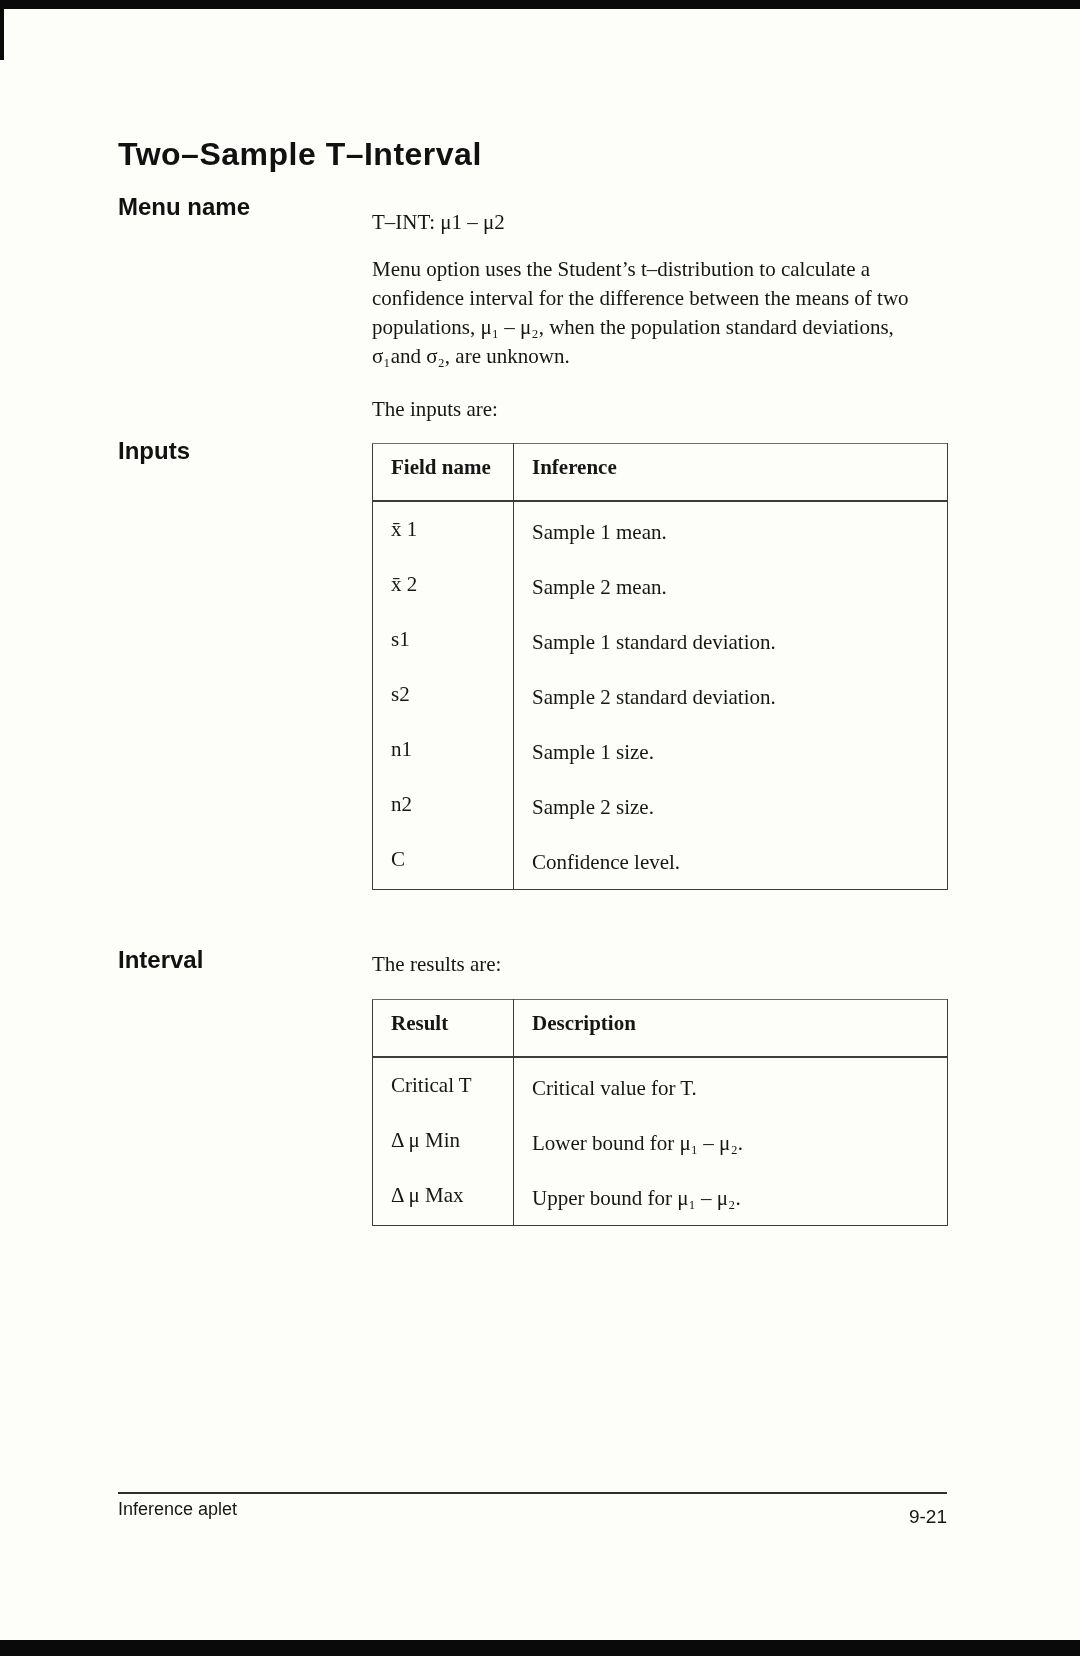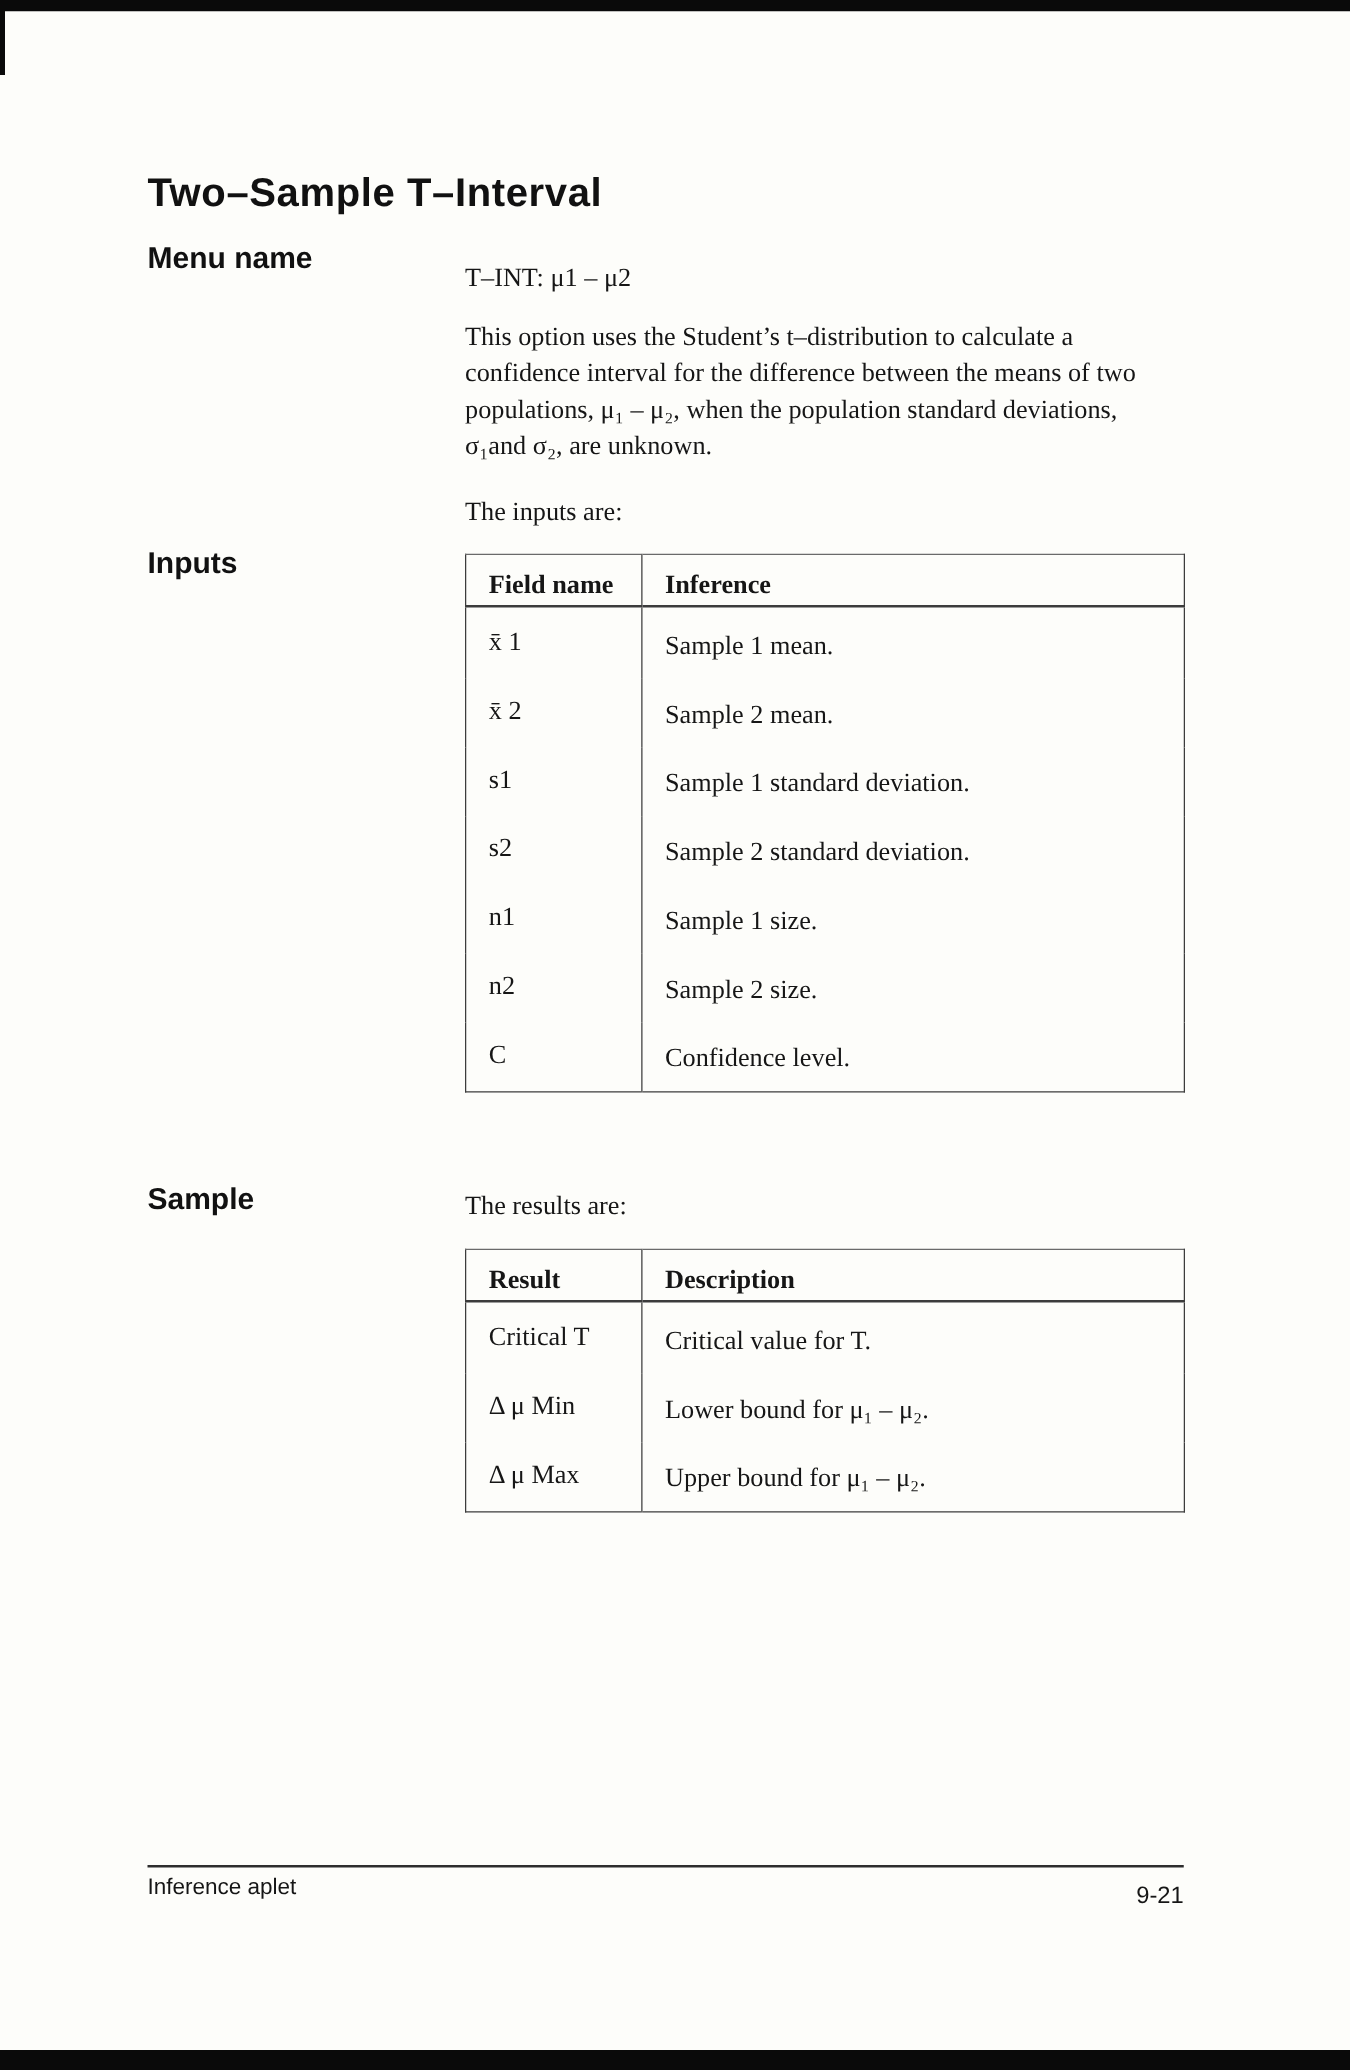--- a/index.html
+++ b/index.html
@@ -81,21 +81,21 @@
   .data-table.inputs-table { top: 443px; }
   .data-table.results-table { top: 999px; }
 
   .data-table th, .data-table td {
     text-align: left;
     vertical-align: top;
     font-weight: normal;
   }
   .data-table th {
     font-weight: bold;
-    padding: 11px 0 4px 18px;
+    padding: 11px 0 20px 18px;
     border-bottom: 2px solid #3c3c3c;
   }
   .data-table td {
     padding: 13px 0 12px 18px;
   }
   .data-table .col-field { width: 141px; }
   .data-table th, .data-table td { border-left: none; }
   .data-table th + th, .data-table td + td {
     border-left: 1px solid #3c3c3c;
   }
@@ -141,21 +141,21 @@
 <div class="page">
 
   <div class="scan-bar top"></div>
   <div class="scan-bar bottom"></div>
   <div class="scan-edge-left"></div>
 
   <h1 class="doc-title">Two–Sample T–Interval</h1>
 
   <div class="margin-label menu">Menu name</div>
   <div class="body-text menu-value">T–INT: μ1 – μ2</div>
-  <div class="body-text menu-desc">This option uses the Student’s t–distribution to calculate a confidence interval for the difference between the means of two populations, μ₁ – μ₂, when the population standard deviations, σ₁and σ₂, are unknown.</div>
+  <div class="body-text menu-desc">Menu option uses the Student’s t–distribution to calculate a confidence interval for the difference between the means of two populations, μ₁ – μ₂, when the population standard deviations, σ₁and σ₂, are unknown.</div>
 
   <div class="margin-label inputs">Inputs</div>
   <div class="body-text inputs-intro">The inputs are:</div>
 
   <table class="data-table inputs-table">
     <colgroup>
       <col class="col-field">
       <col>
     </colgroup>
     <thead>
@@ -189,21 +189,21 @@
         <td>n2</td>
         <td class="def-cell">Sample 2 size.</td>
       </tr>
       <tr>
         <td>C</td>
         <td class="def-cell">Confidence level.</td>
       </tr>
     </tbody>
   </table>
 
-  <div class="margin-label results">Sample</div>
+  <div class="margin-label results">Interval</div>
   <div class="body-text results-intro">The results are:</div>
 
   <table class="data-table results-table">
     <colgroup>
       <col class="col-field">
       <col>
     </colgroup>
     <thead>
       <tr>
         <th>Result</th>

